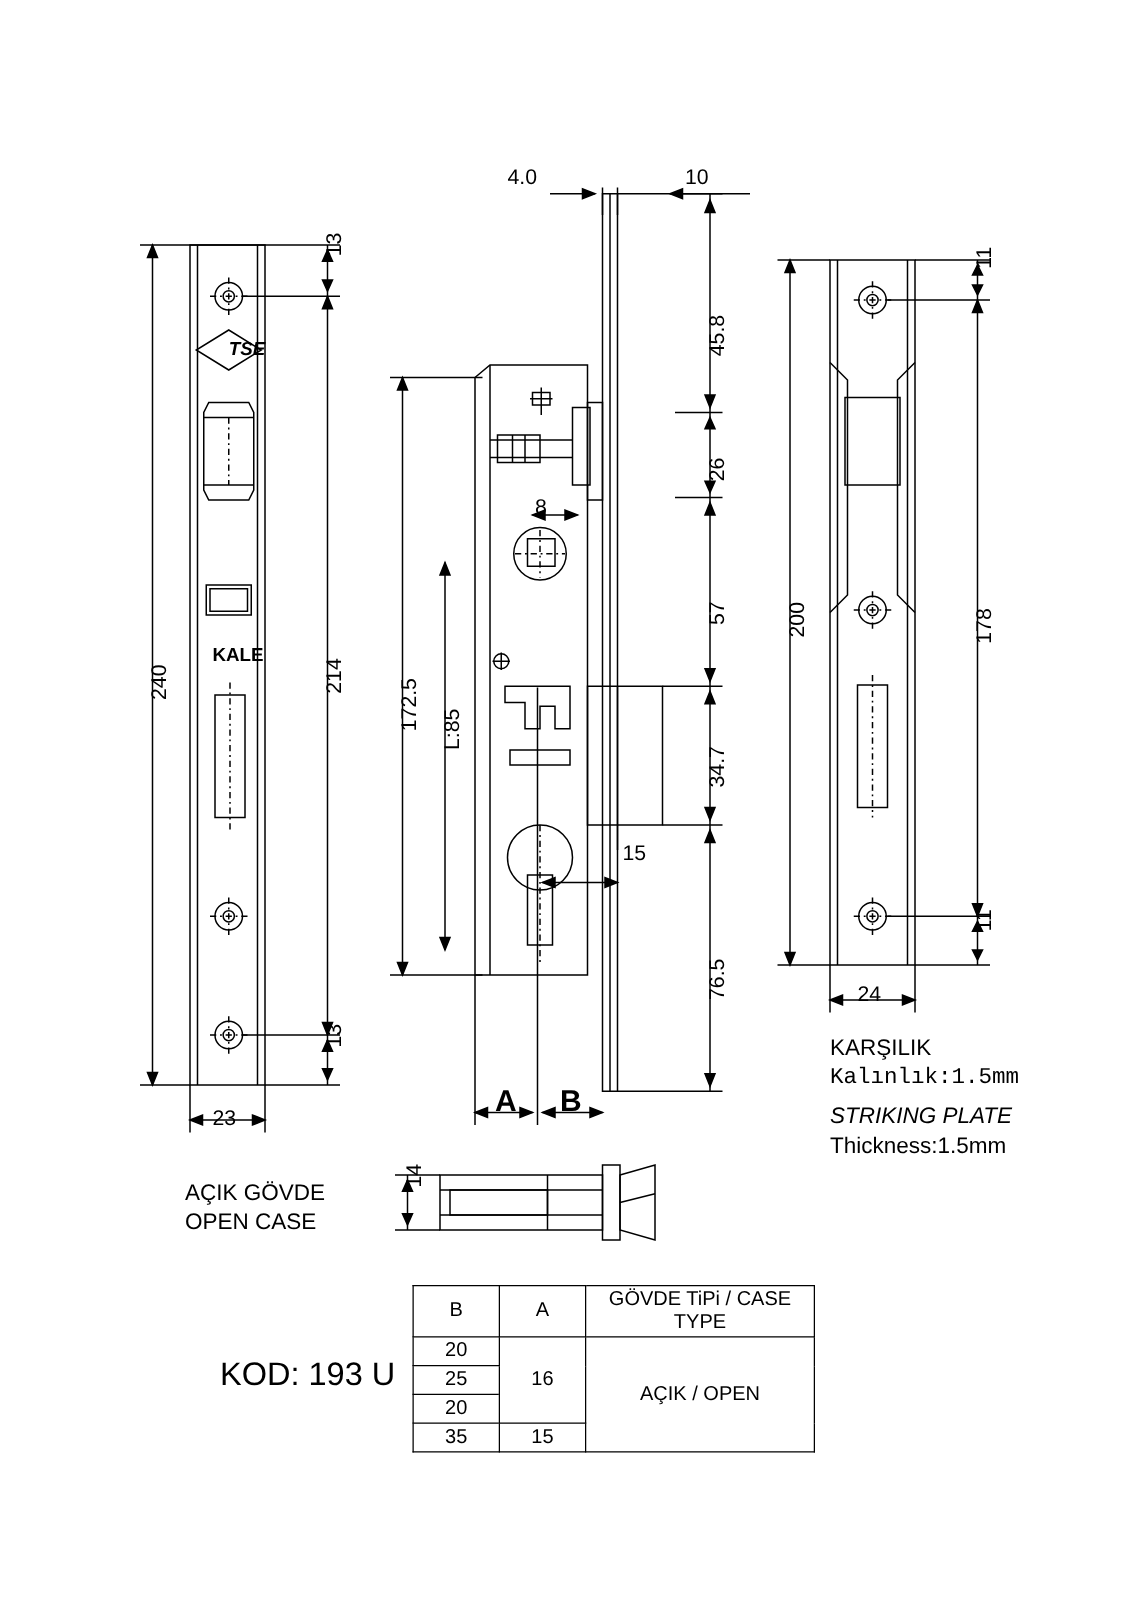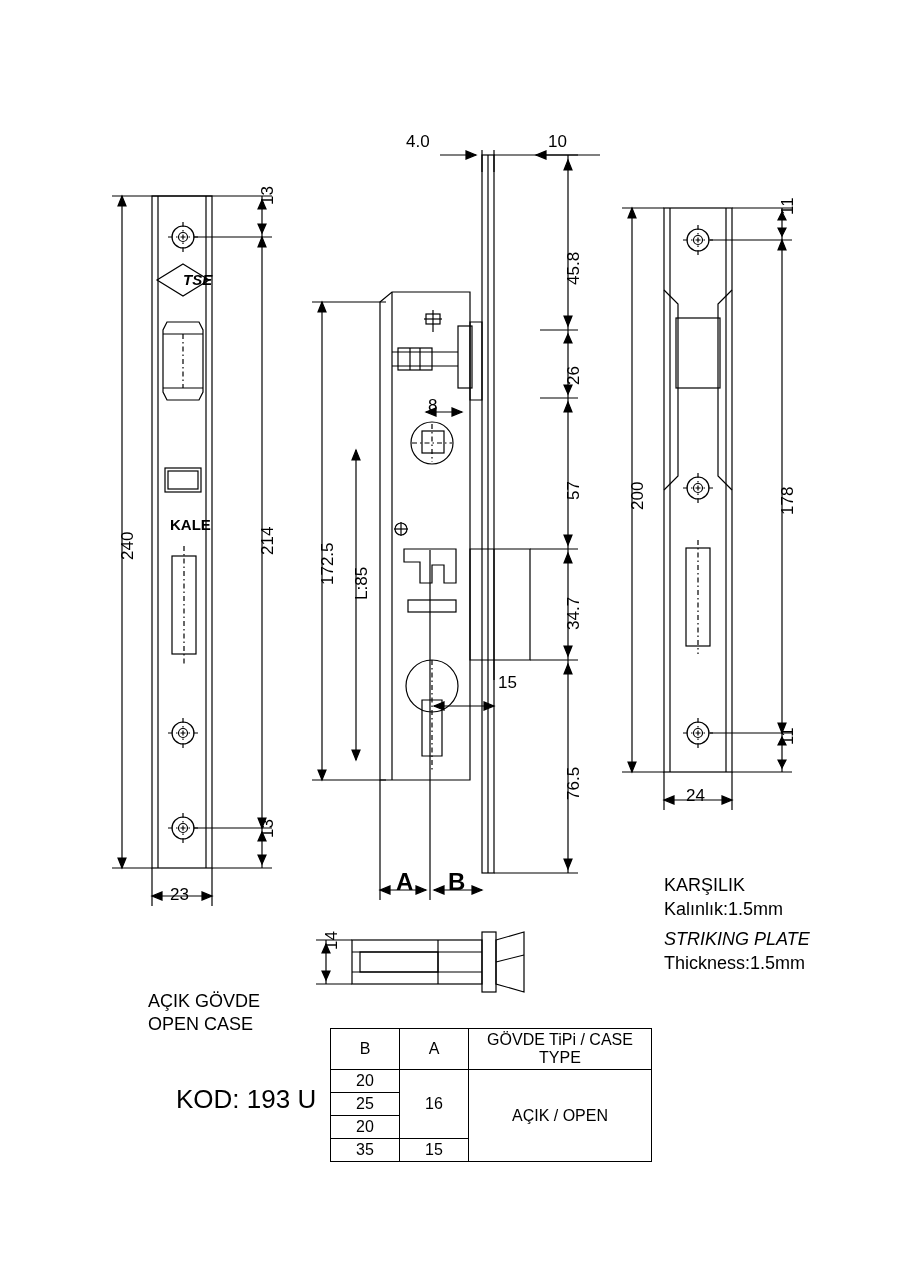--- a/index.html
+++ b/index.html
@@ -27,21 +27,20 @@
   }
   .lbl.vert {
     transform-origin: left top;
     transform: rotate(-90deg);
   }
   .big {
     font-size: 24px;
   }
   .mid {
     font-size: 18px;
-    margin-top: 47px;
   }
   .small {
     font-size: 15px;
   }
   svg {
     position: absolute;
     left: 0;
     top: 0;
   }
   .tbl {
@@ -322,21 +321,21 @@
   <div class="lbl big" style="left:396px; top:868px; font-weight:bold;">A</div>
   <div class="lbl big" style="left:448px; top:868px; font-weight:bold;">B</div>
 
   <div class="lbl vert" style="left:628px; top:510px;">200</div>
   <div class="lbl vert" style="left:778px; top:515px;">178</div>
   <div class="lbl vert" style="left:778px; top:215px;">11</div>
   <div class="lbl vert" style="left:778px; top:745px;">11</div>
   <div class="lbl" style="left:686px; top:786px;">24</div>
 
   <div class="lbl mid" style="left:664px; top:828px;">KARŞILIK</div>
-  <div class="lbl mid" style="left:664px; top:852px;">Kalınlık:1.5mm</div>
+  <div class="lbl mid" style="left:664px; top:852px;font-family:Liberation Mono, monospace;">Kalınlık:1.5mm</div>
   <div class="lbl mid" style="left:664px; top:882px;font-style:italic;">STRIKING PLATE</div>
   <div class="lbl mid" style="left:664px; top:906px;text-align:right;">Thickness:1.5mm</div>
 
   <div class="lbl vert" style="left:322px; top:950px;">14</div>
 
   <div class="lbl" style="left:176px; top:1085px; font-size:26px;">KOD: 193 U</div>
 
   <table class="tbl" style="left:330px; top:1028px; width:322px;">
     <tbody>
         <tr>

